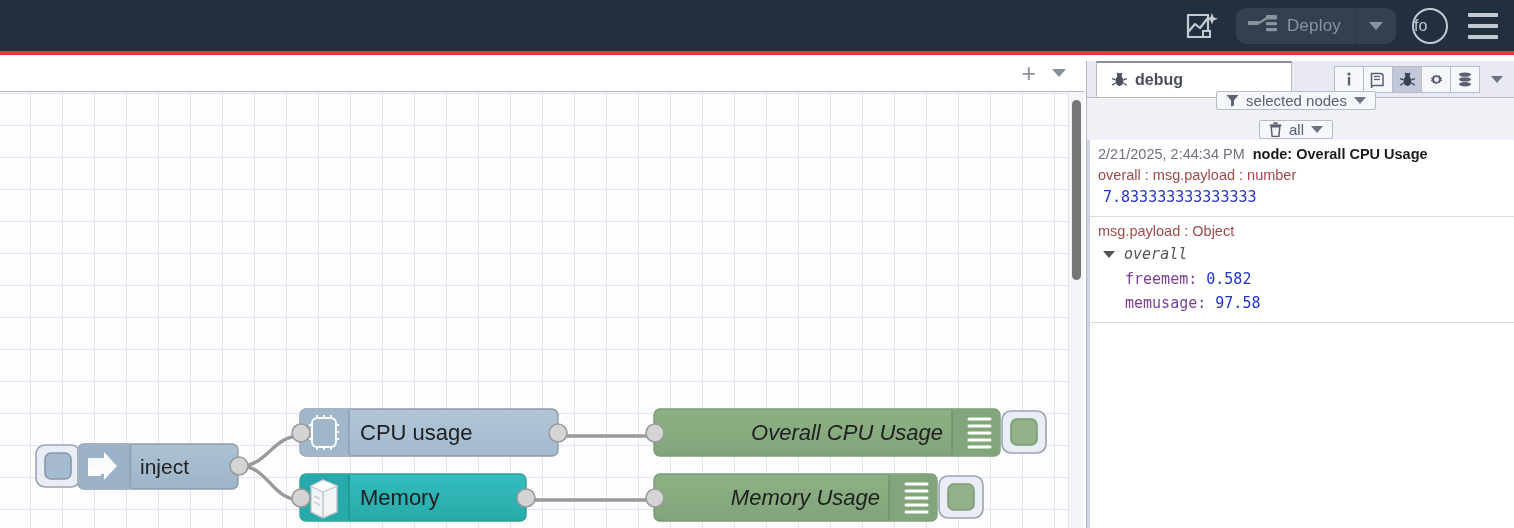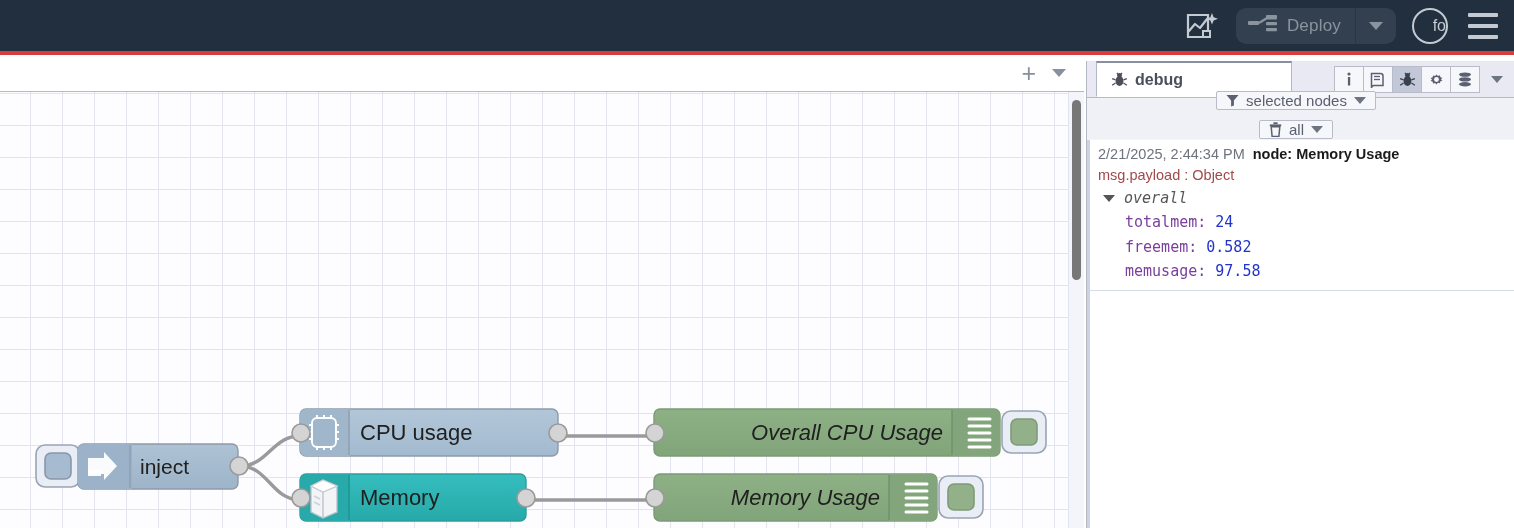--- a/index.html
+++ b/index.html
@@ -54,21 +54,21 @@
   .caret-dn {
     width: 0; height: 0;
     border-left: 7px solid transparent;
     border-right: 7px solid transparent;
     border-top: 8px solid #8a949f;
   }
   .avatar {
     width: 36px; height: 36px; border-radius: 50%;
     border: 2px solid #c3cad1;
     color: #c3cad1; font-size: 16px;
-    display: flex; align-items: center; justify-content: flex-end;
+    display: flex; align-items: center; justify-content: flex-start;
     margin-right: 20px; cursor: pointer;
   }
   .burger { width: 30px; height: 26px; cursor: pointer;
     display: flex; flex-direction: column; justify-content: space-between; }
   .burger i { display: block; height: 4px; background: #c3cad1; border-radius: 1px; }
 
   
   .workspace {
     position: absolute; top: 55px; left: 0;
     width: 1084px; height: 473px;
@@ -490,35 +490,35 @@
             <path d="M2.2 4.8 h8.6 l-0.9 9.6 h-6.8 z" fill="none" stroke="#5a6070" stroke-width="1.5"></path>
           </svg>
         </span>
         <span class="pill-label">all</span>
         <span class="caret-sm"></span>
       </div>
     </div>
 
     <div class="sb-list">
 
-
       <div class="dbg-msg">
         <div class="dbg-meta">
-          <span class="dbg-time">2/21/2025, 2:44:34 PM</span><span class="dbg-node"><span>node:</span> <span>Memory Usage</span></span>
-        </div>
+          <span class="dbg-time">2/21/2025, 2:44:34 PM</span><span class="dbg-node"><span>node:</span> <span>Overall CPU Usage</span></span>
+        </div>
+        <div class="dbg-topic">overall : msg.payload : number</div>
+        <div class="dbg-val">7.833333333333333</div>
+      </div>
+
+      <div class="dbg-msg">
         <div class="dbg-topic">msg.payload : Object</div>
         <div class="obj-row">
           <span class="caret-sm" style="display:inline-block;vertical-align:1px;border-top-color:#555;"></span>
           <span class="obj-toggle">overall</span>
         </div>
         <div class="obj-row">
-          <span class="obj-key">totalmem</span><span class="obj-key" style="padding-left:0">:</span>
-          <span class="obj-num">24</span>
-        </div>
-        <div class="obj-row">
           <span class="obj-key">freemem</span><span class="obj-key" style="padding-left:0">:</span>
           <span class="obj-num">0.582</span>
         </div>
         <div class="obj-row">
           <span class="obj-key">memusage</span><span class="obj-key" style="padding-left:0">:</span>
           <span class="obj-num">97.58</span>
         </div>
       </div>
 
     </div>

